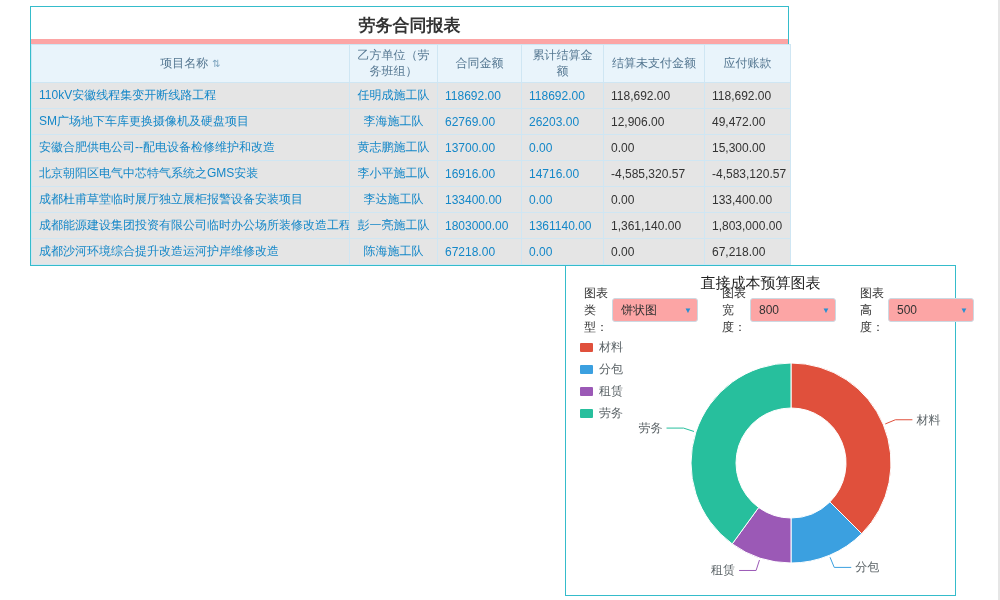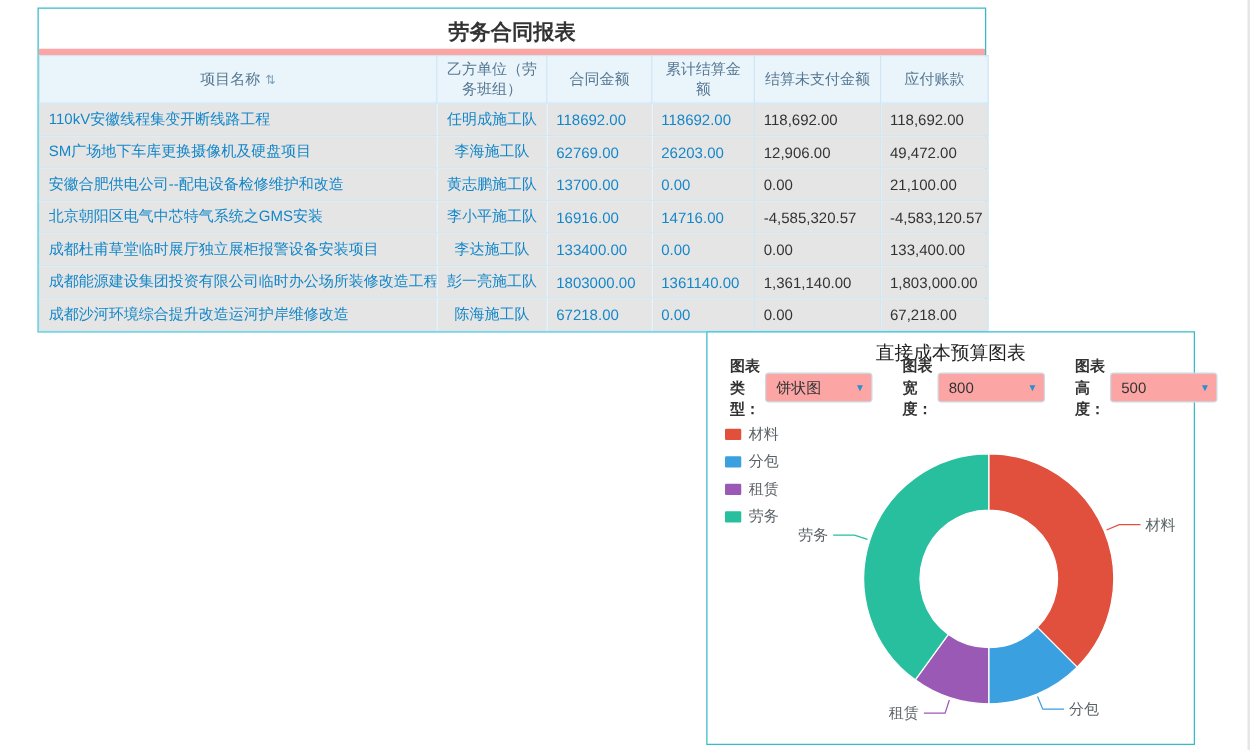--- a/index.html
+++ b/index.html
@@ -51,21 +51,21 @@
   }
   .chart-title {
     height:30px; line-height:33px; text-align:center;
     font-weight:normal; font-size:15px; color:#222;
   }
   .chart-controls {
     display:flex; align-items:center; height:28px;
     padding-left:18px; gap:24px;
   }
   .control { display:flex; align-items:center; font-size:12px; color:#333; }
-  .ctl-label { margin-right:4px;font-weight:bold; }
+  .ctl-label { margin-right:4px; }
   .select-wrap { position:relative; display:inline-block; }
   select {
     appearance:none; -webkit-appearance:none; -moz-appearance:none;
     width:86px; height:24px; border:1px solid #ccd9e2; border-radius:3px;
     background:#fca5a5; font-size:12px; color:#333; padding:0 18px 0 8px;
     font-family:inherit;
   }
   .caret {
     position:absolute; right:6px; top:50%; transform:translateY(-50%);
     font-size:8px; color:#2a8fd0; pointer-events:none;
@@ -114,21 +114,21 @@
             <td class="align-right txt-blue">26203.00</td>
             <td class="align-right txt-dark">12,906.00</td>
             <td class="align-right txt-dark">49,472.00</td>
           </tr>
           <tr>
             <td class="align-left txt-blue">安徽合肥供电公司--配电设备检修维护和改造</td>
             <td class="align-center txt-blue">黄志鹏施工队</td>
             <td class="align-right txt-blue">13700.00</td>
             <td class="align-right txt-blue">0.00</td>
             <td class="align-right txt-dark">0.00</td>
-            <td class="align-right txt-dark">21,100.00</td>
+            <td class="align-right txt-dark">15,300.00</td>
           </tr>
           <tr>
             <td class="align-left txt-blue">北京朝阳区电气中芯特气系统之GMS安装</td>
             <td class="align-center txt-blue">李小平施工队</td>
             <td class="align-right txt-blue">16916.00</td>
             <td class="align-right txt-blue">14716.00</td>
             <td class="align-right txt-dark">-4,585,320.57</td>
             <td class="align-right txt-dark">-4,583,120.57</td>
           </tr>
           <tr>

